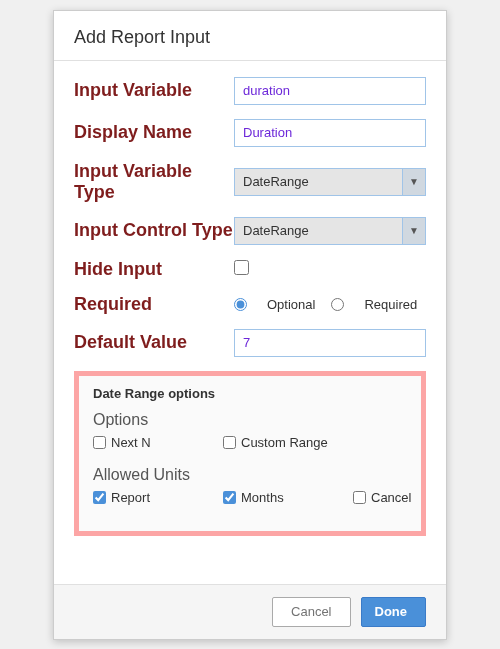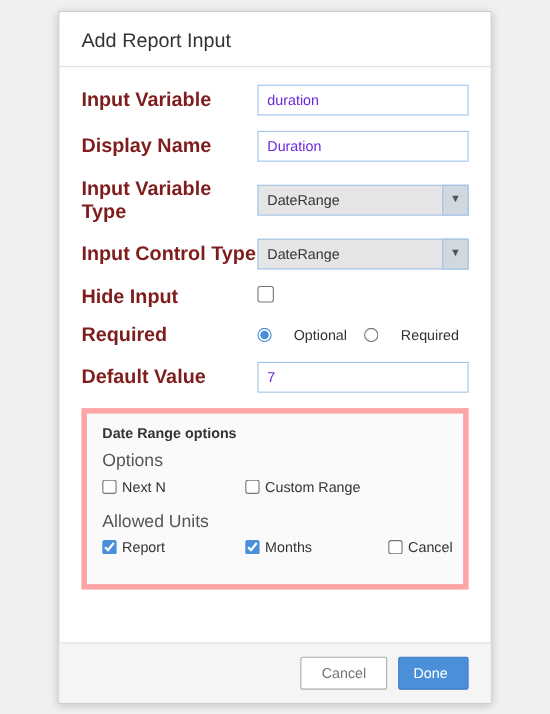--- a/index.html
+++ b/index.html
@@ -165,21 +165,21 @@
     }
     .btn-cancel {
       background: #fff;
       border: 1px solid #aaa;
       color: #737373;
     }
     .btn-done {
       background: #4a90d9;
       border: 1px solid #3a7bc8;
       color: #fff;
-      font-weight: normal;
+      font-weight: bold;
       padding-left: 13px;
     }
     .checkbox-blue {
       accent-color: #4a90d9;
     }
   </style>
 </head>
 <body>
 
 <div class="dialog">

